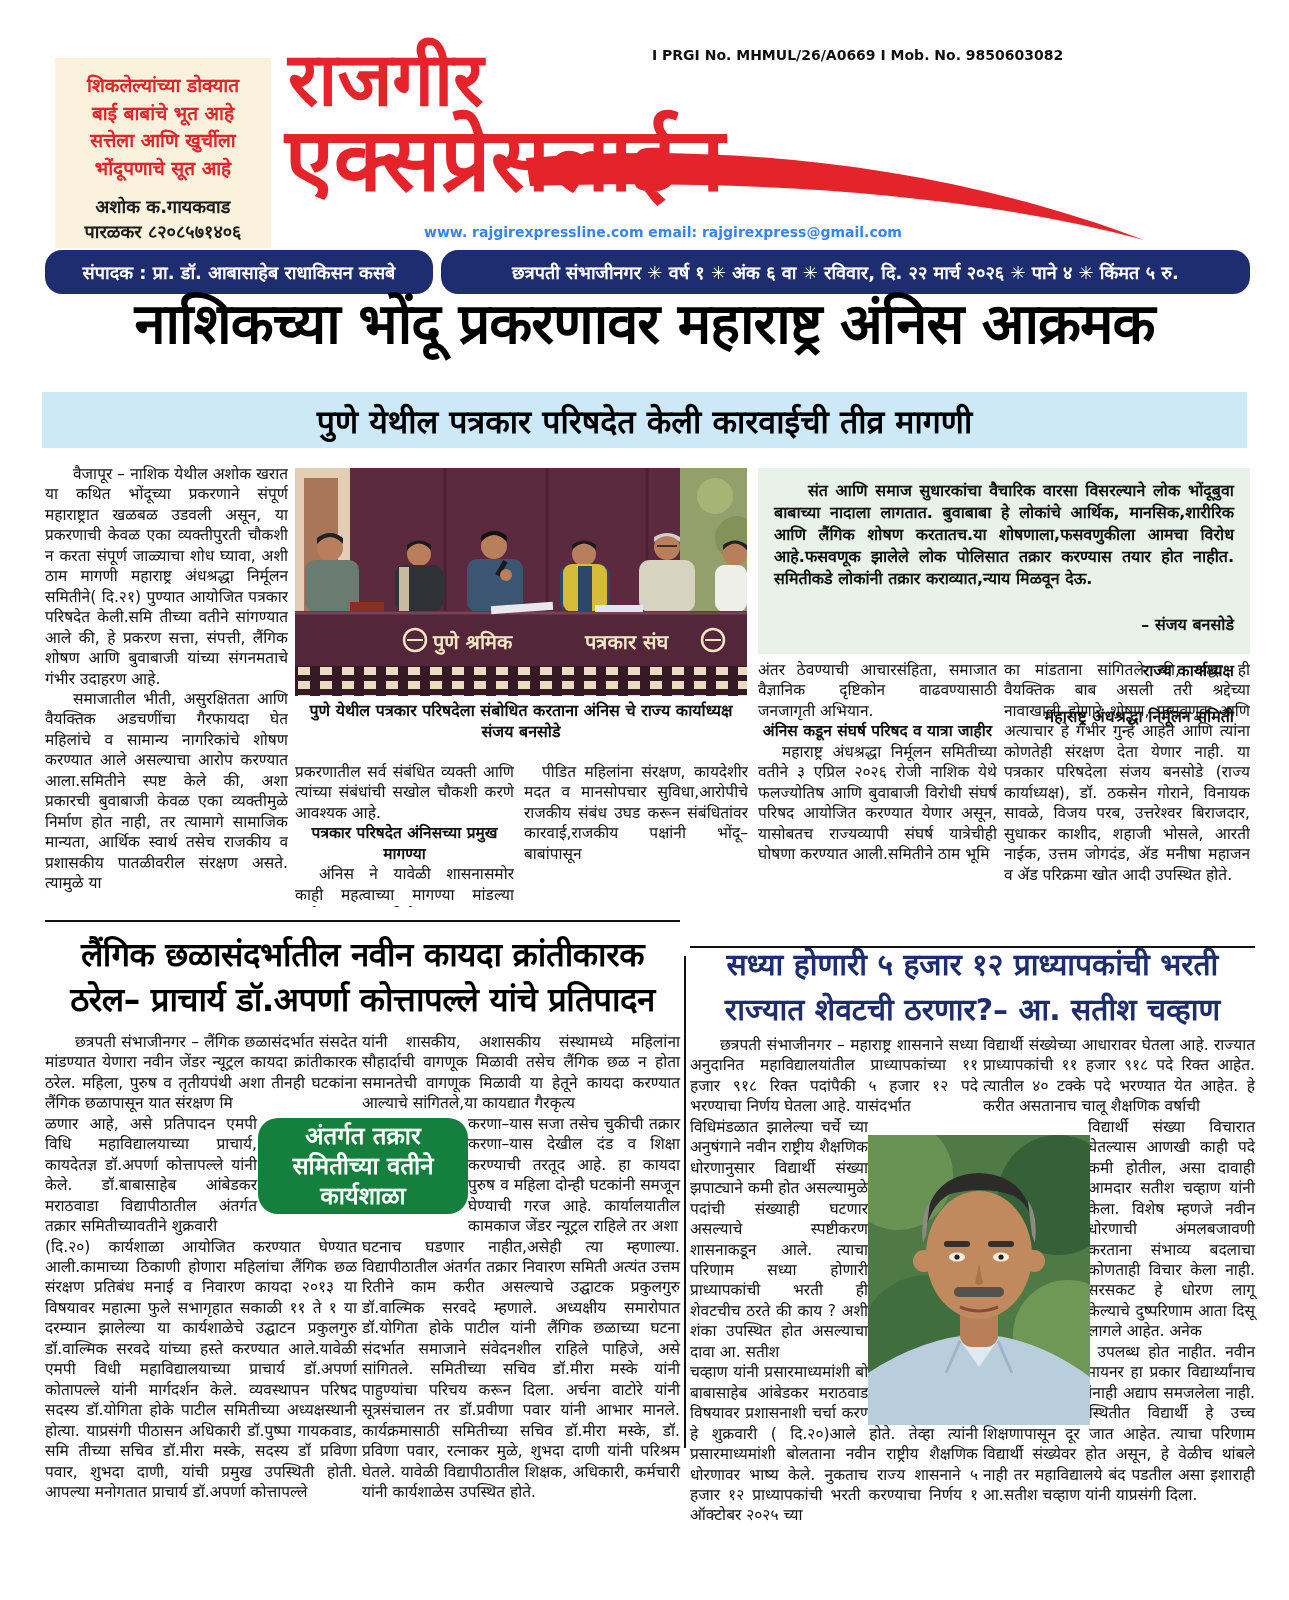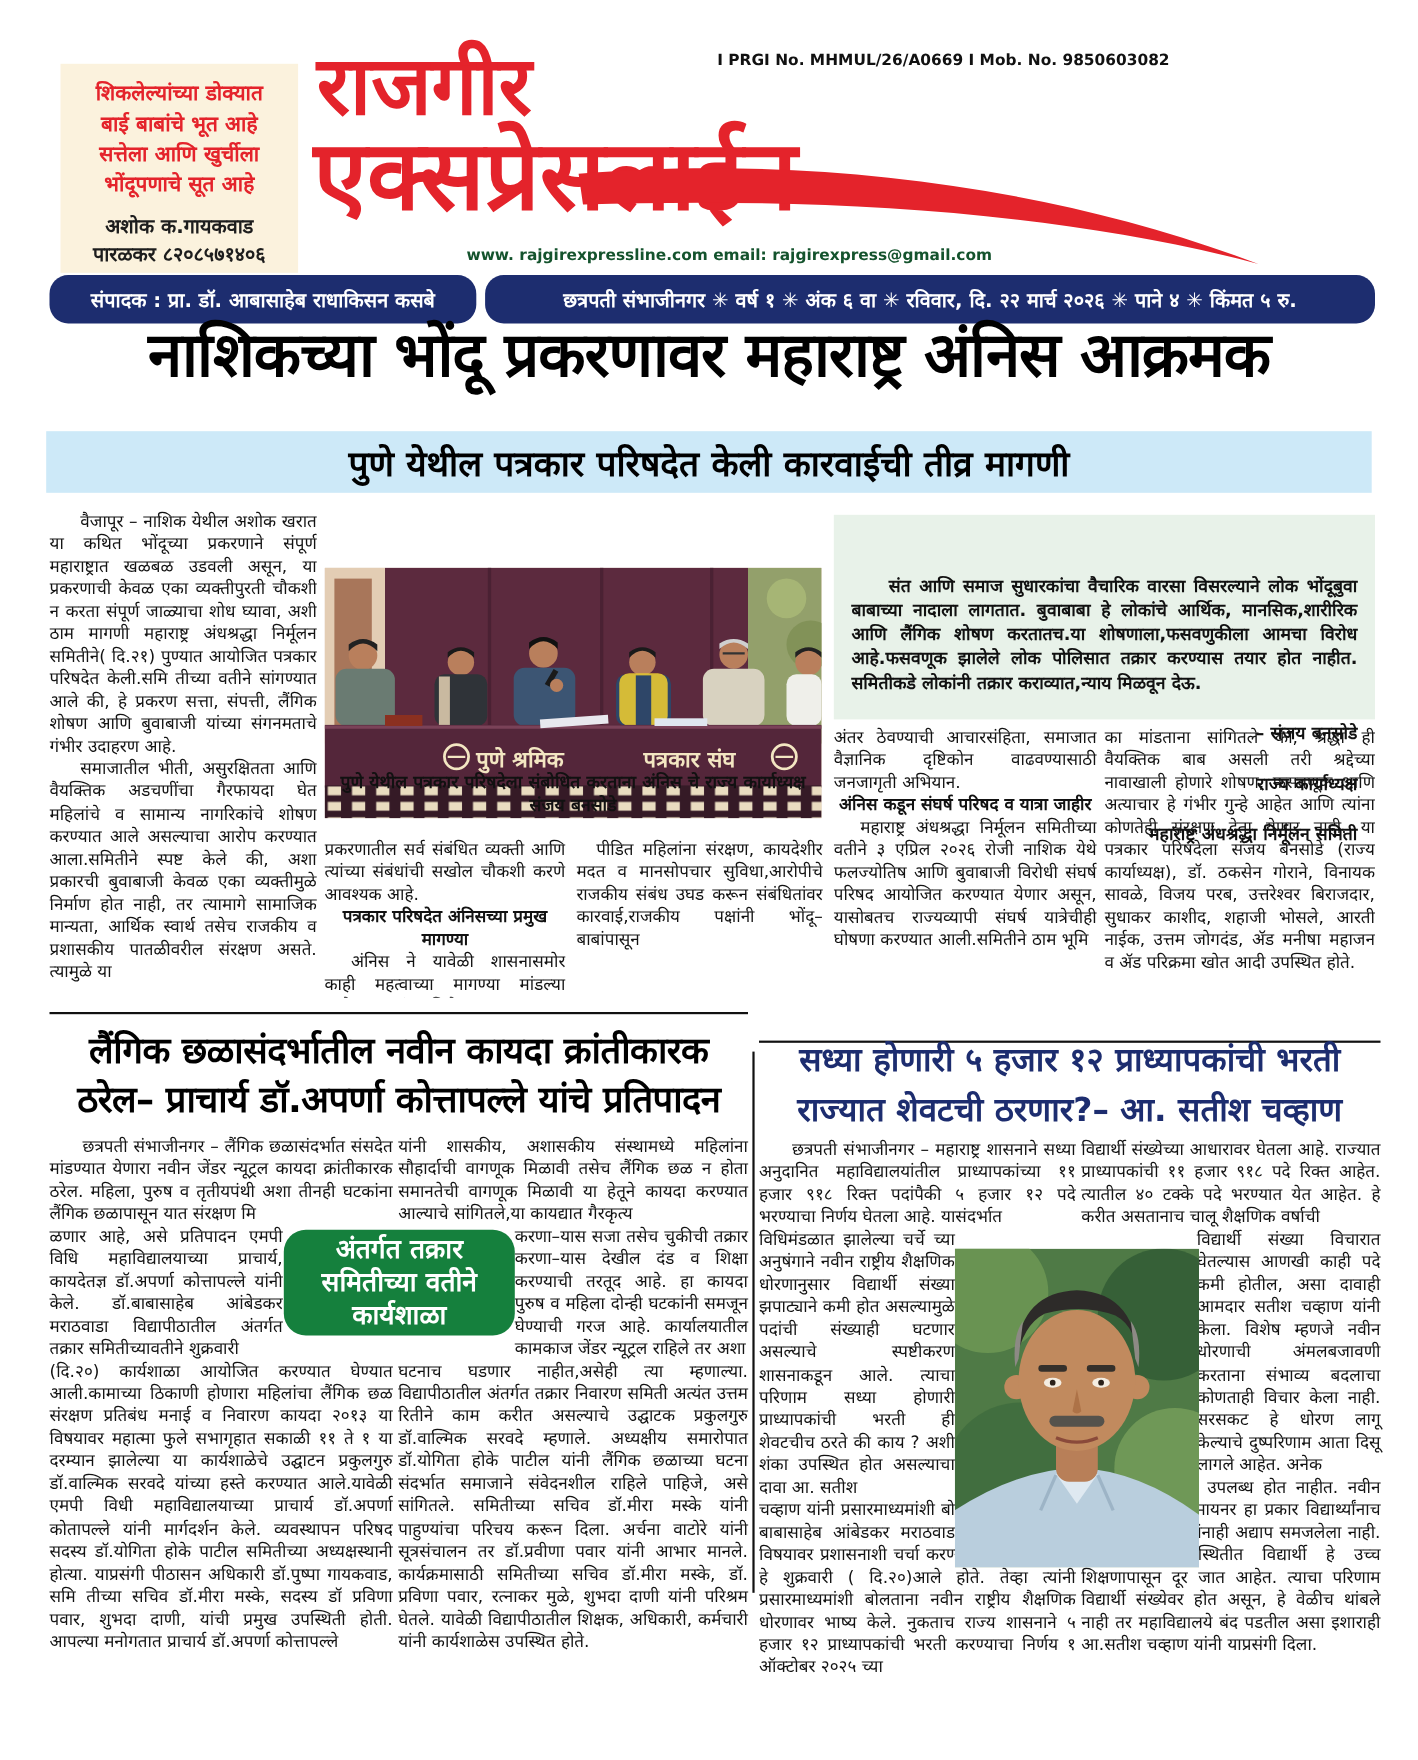--- a/index.html
+++ b/index.html
@@ -8,33 +8,33 @@
   .abs{position:absolute;}
   
   .promo-box{left:55px;top:58px;width:216px;height:190px;background:#fbf2dd;
              text-align:center;padding-top:14px;box-sizing:border-box;}
   .promo-line{font-size:19px;font-weight:700;color:#e4232b;line-height:1.45;}
   .promo-author{font-size:18px;font-weight:700;color:#1d1d1d;line-height:1.4;margin-top:12px;}
   .prgi{left:652px;top:47px;font-size:14px;font-weight:700;color:#111;}
   .mast1{left:288px;top:42px;font-size:74px;font-weight:700;color:#e4232b;line-height:1;}
   .mast2{left:285px;top:116px;font-size:88px;font-weight:700;color:#e4232b;line-height:1;}
   .swoosh{left:520px;top:140px;width:640px;height:110px;pointer-events:none;}
-  .website{left:424px;top:224px;font-size:14px;font-weight:700;color:#14532d;}
+  .website{left:424px;top:224px;font-size:14px;font-weight:700;color:#3b82f6;}
   .pill{height:44px;background:#1d2d6f;border-radius:17px;color:#fff;font-weight:700;
         font-size:18px;display:flex;align-items:center;justify-content:center;box-sizing:border-box;}
   .pill-editor{left:45px;top:250px;width:388px;}
   .pill-issue{left:441px;top:250px;width:809px;}
   
   .headline1{left:42px;top:296px;width:1205px;text-align:center;font-size:56px;font-weight:700;
              color:#000;line-height:1.0;letter-spacing:-1px;}
   .subhead1{left:42px;top:392px;width:1205px;height:56px;background:#cde9f8;display:flex;
             align-items:center;justify-content:center;font-size:32px;font-weight:700;color:#000;}
   .bodytxt{font-size:15.5px;line-height:1.32;text-align:justify;color:#121212;}
   .col1a{left:45px;top:464px;width:243px;height:442px;overflow:hidden;}
-  .pc-photo{left:295px;top:468px;width:452px;height:228px;overflow:hidden;margin-top:48px;}
+  .pc-photo{left:295px;top:468px;width:452px;height:228px;overflow:hidden;}
   .caption{left:295px;top:701px;width:452px;text-align:center;font-size:16px;font-weight:700;line-height:1.3;}
   .midA{left:295px;top:762px;width:219px;height:145px;overflow:hidden;}
   .midB{left:524px;top:762px;width:224px;height:145px;overflow:hidden;}
   .subhead-inline{font-weight:700;text-align:center;}
   .quote-box{left:758px;top:468px;width:492px;height:186px;background:#e8f2e9;
              box-sizing:border-box;padding:12px 16px 8px 16px;}
   .quote-text{font-size:16px;font-weight:700;line-height:1.38;text-align:justify;}
   .quote-attr{font-size:16px;font-weight:700;text-align:right;line-height:1.35;margin-top:24px;}
   .rcolA{left:758px;top:660px;width:239px;height:247px;overflow:hidden;}
   .rcolB{left:1004px;top:660px;width:246px;height:247px;overflow:hidden;}
@@ -164,21 +164,21 @@
   <div class="abs midA bodytxt">
     <div>प्रकरणातील सर्व संबंधित व्यक्ती आणि त्यांच्या संबंधांची सखोल चौकशी करणे आवश्यक आहे.</div>
     <div class="subhead-inline">पत्रकार परिषदेत अंनिसच्या प्रमुख मागण्या</div>
     <div style="text-indent:24px;">अंनिस ने यावेळी शासनासमोर काही महत्वाच्या मागण्या मांडल्या आहेत: स्वतंत्र विशेष तपास पथक मार्फत निष्पक्ष</div>
   </div>
   <div class="abs midB bodytxt">
     <div style="text-indent:18px;">पीडित महिलांना संरक्षण, कायदेशीर मदत व मानसोपचार सुविधा,आरोपीचे राजकीय संबंध उघड करून संबंधितांवर कारवाई,राजकीय पक्षांनी भोंदू–बाबांपासून</div>
   </div>
 
   <div class="abs quote-box">
-    <div class="quote-text" style="text-indent:34px;margin-top:42px;">संत आणि समाज सुधारकांचा वैचारिक वारसा विसरल्याने लोक भोंदूबुवा बाबाच्या नादाला लागतात. बुवाबाबा हे लोकांचे आर्थिक, मानसिक,शारीरिक आणि लैंगिक शोषण करतातच.या शोषणाला,फसवणुकीला आमचा विरोध आहे.फसवणूक झालेले लोक पोलिसात तक्रार करण्यास तयार होत नाहीत.  समितीकडे लोकांनी तक्रार कराव्यात,न्याय मिळवून देऊ.</div>
+    <div class="quote-text" style="text-indent:34px;">संत आणि समाज सुधारकांचा वैचारिक वारसा विसरल्याने लोक भोंदूबुवा बाबाच्या नादाला लागतात. बुवाबाबा हे लोकांचे आर्थिक, मानसिक,शारीरिक आणि लैंगिक शोषण करतातच.या शोषणाला,फसवणुकीला आमचा विरोध आहे.फसवणूक झालेले लोक पोलिसात तक्रार करण्यास तयार होत नाहीत.  समितीकडे लोकांनी तक्रार कराव्यात,न्याय मिळवून देऊ.</div>
     <div class="quote-attr">– संजय बनसोडे</div>
     <div class="quote-attr">राज्य कार्याध्यक्ष</div>
     <div class="quote-attr">महाराष्ट्र अंधश्रद्धा निर्मूलन समिती</div>
   </div>
 
   <div class="abs rcolA bodytxt">
     <div>अंतर ठेवण्याची आचारसंहिता, समाजात वैज्ञानिक दृष्टिकोन वाढवण्यासाठी जनजागृती अभियान.</div>
     <div class="subhead-inline">अंनिस कडून संघर्ष परिषद व यात्रा जाहीर</div>
     <div style="text-indent:24px;">महाराष्ट्र अंधश्रद्धा निर्मूलन समितीच्या वतीने ३ एप्रिल २०२६ रोजी नाशिक येथे फलज्योतिष आणि बुवाबाजी विरोधी संघर्ष परिषद आयोजित करण्यात येणार असून, यासोबतच राज्यव्यापी संघर्ष यात्रेचीही घोषणा करण्यात आली.समितीने ठाम भूमि</div>
   </div>

